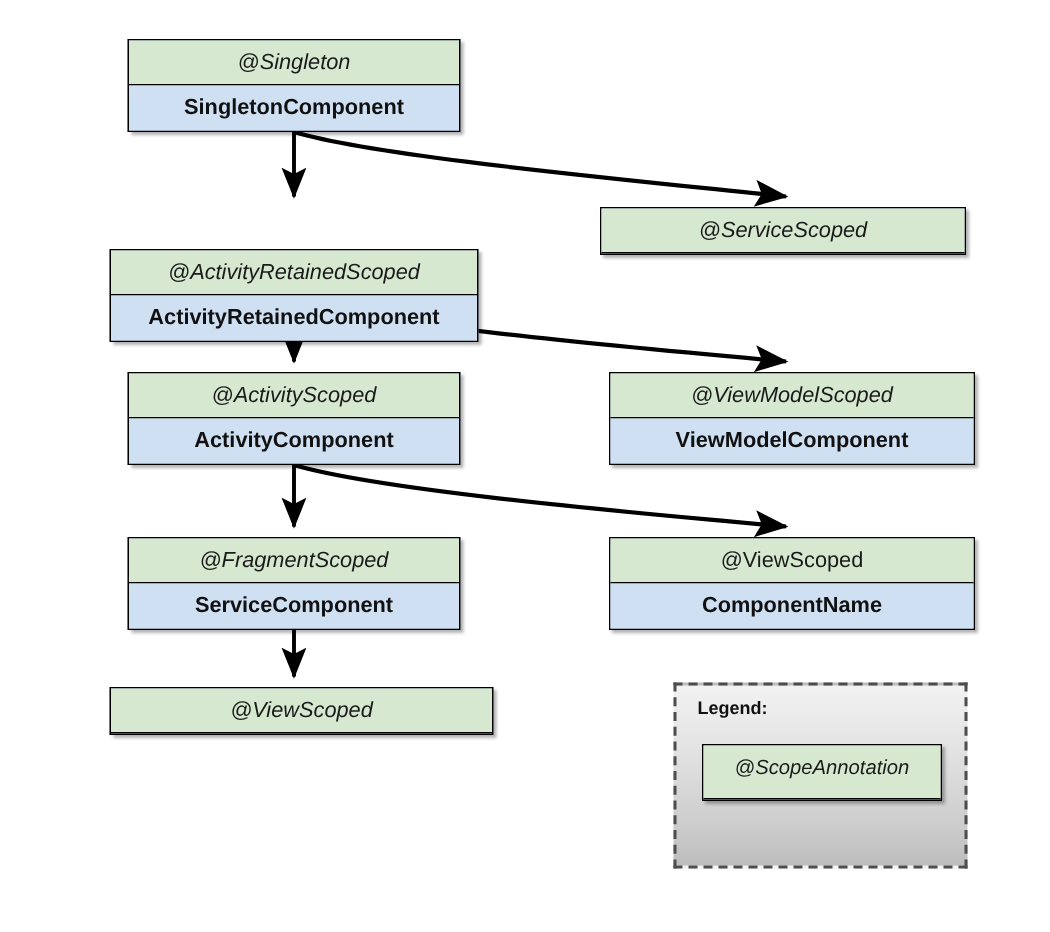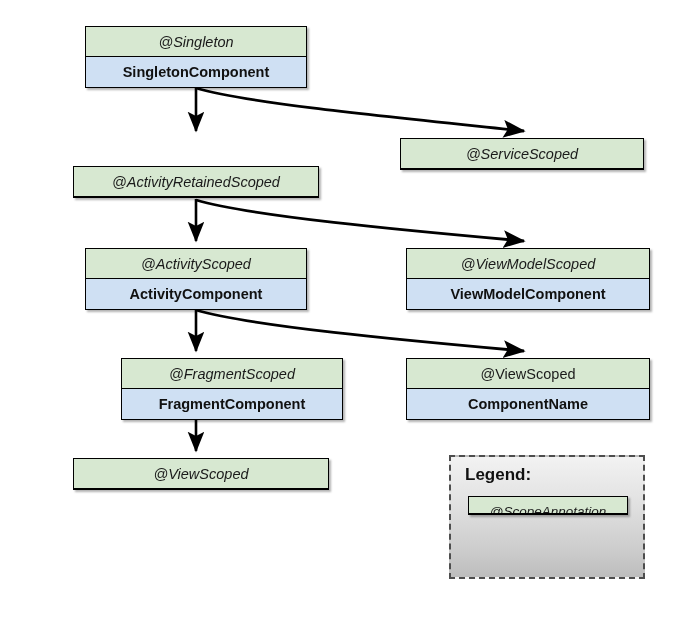--- a/index.html
+++ b/index.html
@@ -66,35 +66,35 @@
     width: 196px;
     height: 124px;
     border: 2px dashed #4d4d4d;
     background: linear-gradient(to bottom, #f2f2f2 0%, #e3e3e3 35%, #cccccc 78%, #bdbdbd 100%);
     z-index: 2;
   }
   #legend-title {
     position: absolute;
     left: 14px;
     top: 8px;
-    font-size: 17px;
+    font-size: 12px;
     font-weight: bold;
     color: #111111;
   }
   #legend-node {
     position: absolute;
     left: 17px;
     top: 39px;
     width: 160px;
     border: 1px solid #000000;
     box-shadow: 2px 2px 2px rgba(0,0,0,0.30);
   }
   #legend-node .node-scope,
   #legend-node .node-name {
-    height: 17px;
+    height: 36px;
     line-height: 29px;
     font-size: 13.5px;
   }
 </style>
 </head>
 <body>
 
 <div id="canvas">
 
   <svg id="edges" viewBox="0 0 700 621" xmlns="http://www.w3.org/2000/svg">
@@ -133,39 +133,40 @@
     </g>
   </svg>
 
   <div class="node" style="left:85px; top:26px; width:222px;">
     <div class="node-scope">@Singleton</div>
     <div class="node-name">SingletonComponent</div>
   </div>
 
   <div class="node" style="left:73px; top:138px; width:246px;margin-top:28px;">
     <div class="node-scope">@ActivityRetainedScoped</div>
+    <div class="node-name">ActivityRetainedComponent</div>
   </div>
 
   <div class="node" style="left:400px; top:138px; width:244px;">
     <div class="node-scope">@ServiceScoped</div>
   </div>
 
   <div class="node" style="left:85px; top:248px; width:222px;">
     <div class="node-scope">@ActivityScoped</div>
     <div class="node-name">ActivityComponent</div>
   </div>
 
   <div class="node" style="left:406px; top:248px; width:244px;">
     <div class="node-scope">@ViewModelScoped</div>
     <div class="node-name">ViewModelComponent</div>
   </div>
 
-  <div class="node" style="left:85px; top:358px; width:222px;margin-left:36px;">
+  <div class="node" style="left:85px; top:358px; width:222px;">
     <div class="node-scope">@FragmentScoped</div>
-    <div class="node-name">FragmentComponent</div>
+    <div class="node-name">ServiceComponent</div>
   </div>
 
   <div class="node" style="left:406px; top:358px; width:244px;">
     <div class="node-scope upright">@ViewScoped</div>
     <div class="node-name">ComponentName</div>
   </div>
 
   <div class="node" style="left:73px; top:458px; width:256px;">
     <div class="node-scope">@ViewScoped</div>
   </div>

